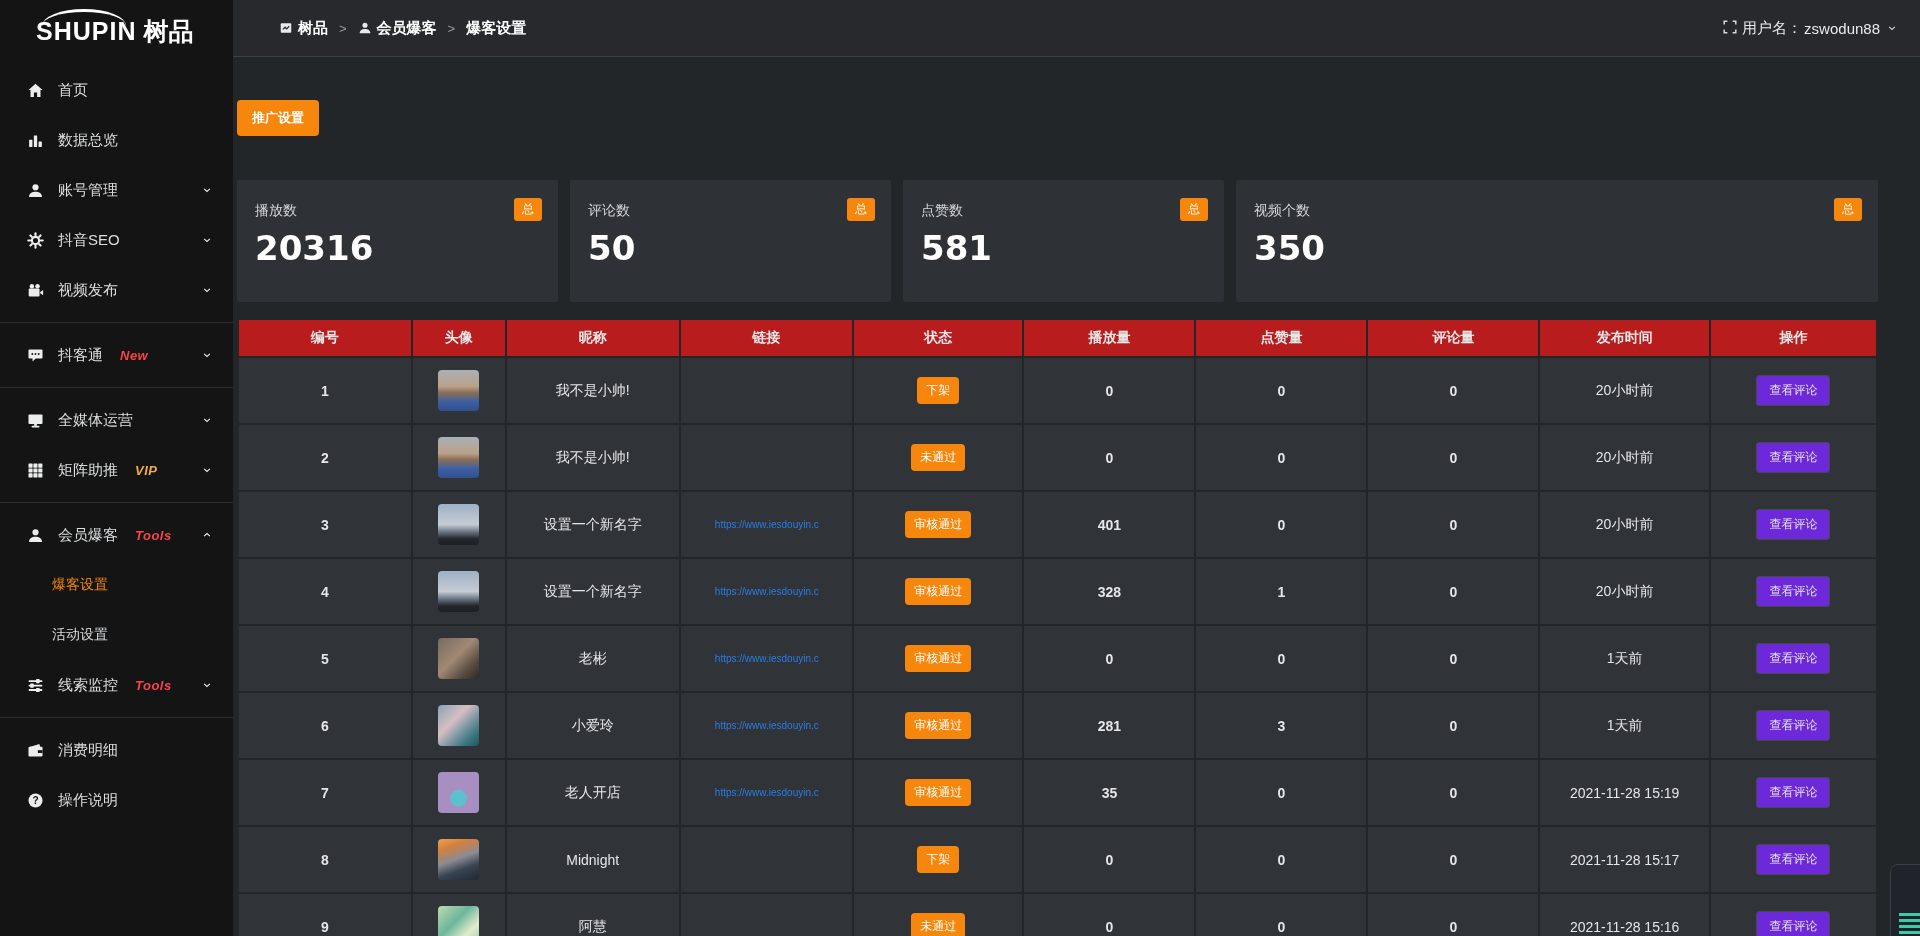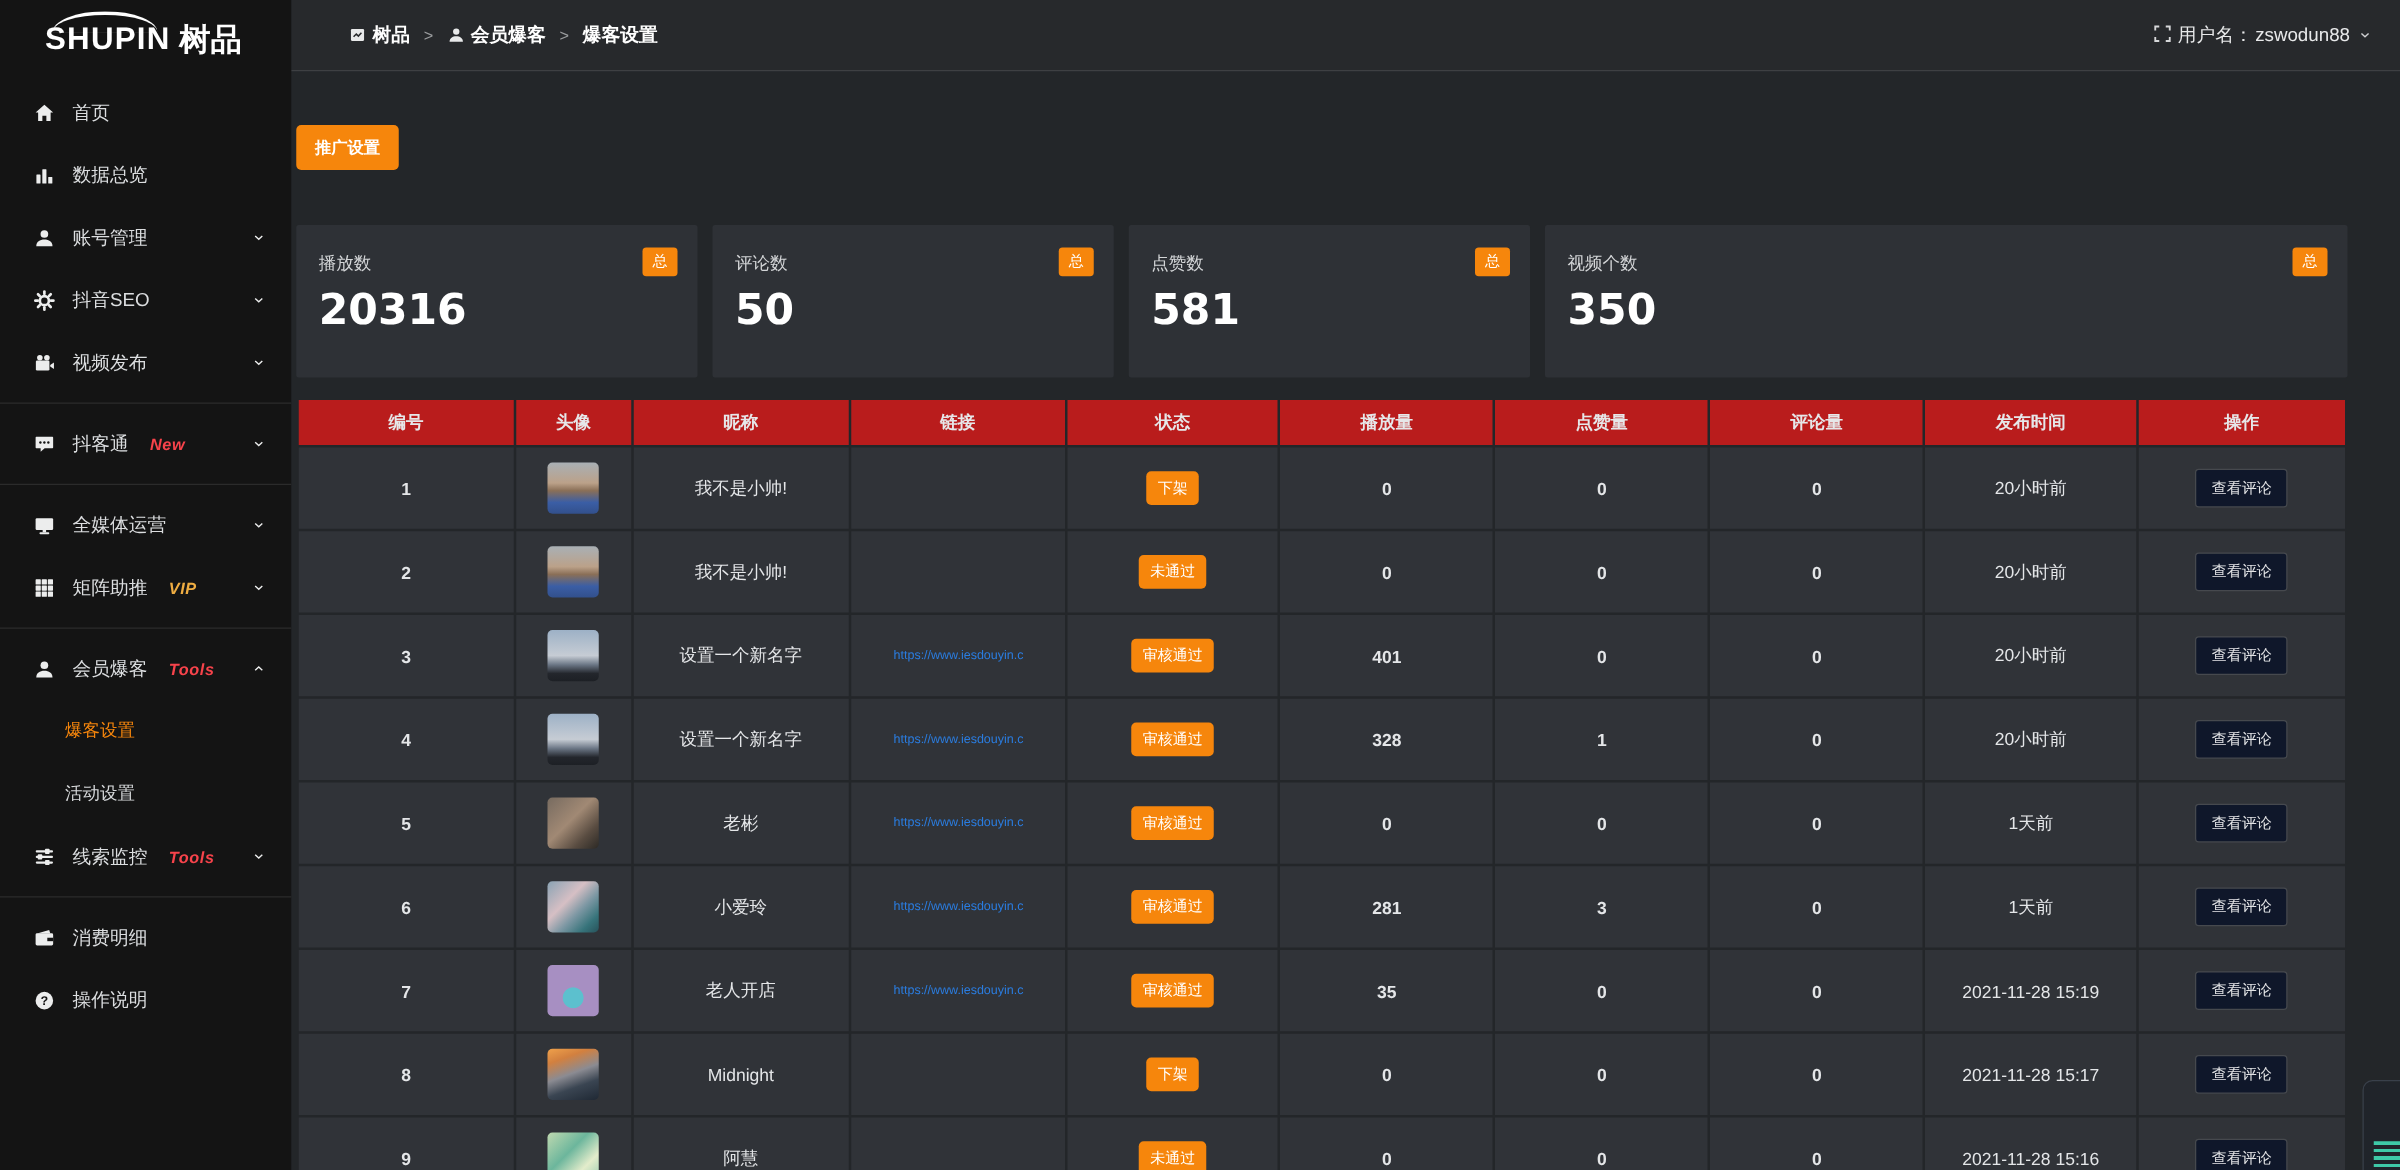--- a/index.html
+++ b/index.html
@@ -67,21 +67,21 @@
   .av-sky{background:linear-gradient(180deg,#9db1c6 0%,#c6ccd4 50%,#6a7584 68%,#23262c 85%,#1d2025 100%);}
   .av-man{background:linear-gradient(135deg,#776b60 0%,#a18974 45%,#594c41 75%,#2c2925 100%);}
   .av-gym{background:linear-gradient(135deg,#8aa3b4 0%,#d6bfc4 38%,#7e98a4 60%,#37747b 82%,#27525a 100%);}
   .av-mascot{background:radial-gradient(circle at 50% 64%,#5cc0ce 0%,#5cc0ce 24%,#a78fc2 26%,#a78fc2 100%);}
   .av-sunset{background:linear-gradient(160deg,#efa14b 0%,#d2803f 22%,#8b8b92 48%,#3a4552 70%,#1f2834 100%);}
   .av-green{background:linear-gradient(135deg,#bfd9b0 0%,#6cb69c 40%,#e3eccb 70%,#93c9ae 100%);}
   .vlink{color:var(--link);font-size:10px;text-decoration:none;display:block;overflow:hidden;
     white-space:nowrap;text-align:center;padding-left:1px;}
   .status-badge{display:inline-block;background:var(--accent);color:#fff;font-size:12px;
     padding:5px 9px;border-radius:4px;}
-  .view-btn{background:#0f172a;border:1px solid #46494e;color:#e3e4e6;font-size:12px;
+  .view-btn{background:#6d28d9;border:1px solid #46494e;color:#e3e4e6;font-size:12px;
     padding:6px 12px;border-radius:3px;cursor:pointer;
     font-family:"Liberation Sans","DejaVu Sans",sans-serif;}
   
   .float-widget{position:absolute;right:-18px;bottom:-8px;width:46px;height:78px;
     background:#20242a;border:1px solid #39404a;border-radius:8px;z-index:5;cursor:pointer;}
   .float-widget-lines{position:absolute;left:8px;right:14px;bottom:8px;height:22px;
     background:repeating-linear-gradient(180deg,#3ec9a7 0 3px,transparent 3px 6px);}
 </style>
 </head>
 <body>

